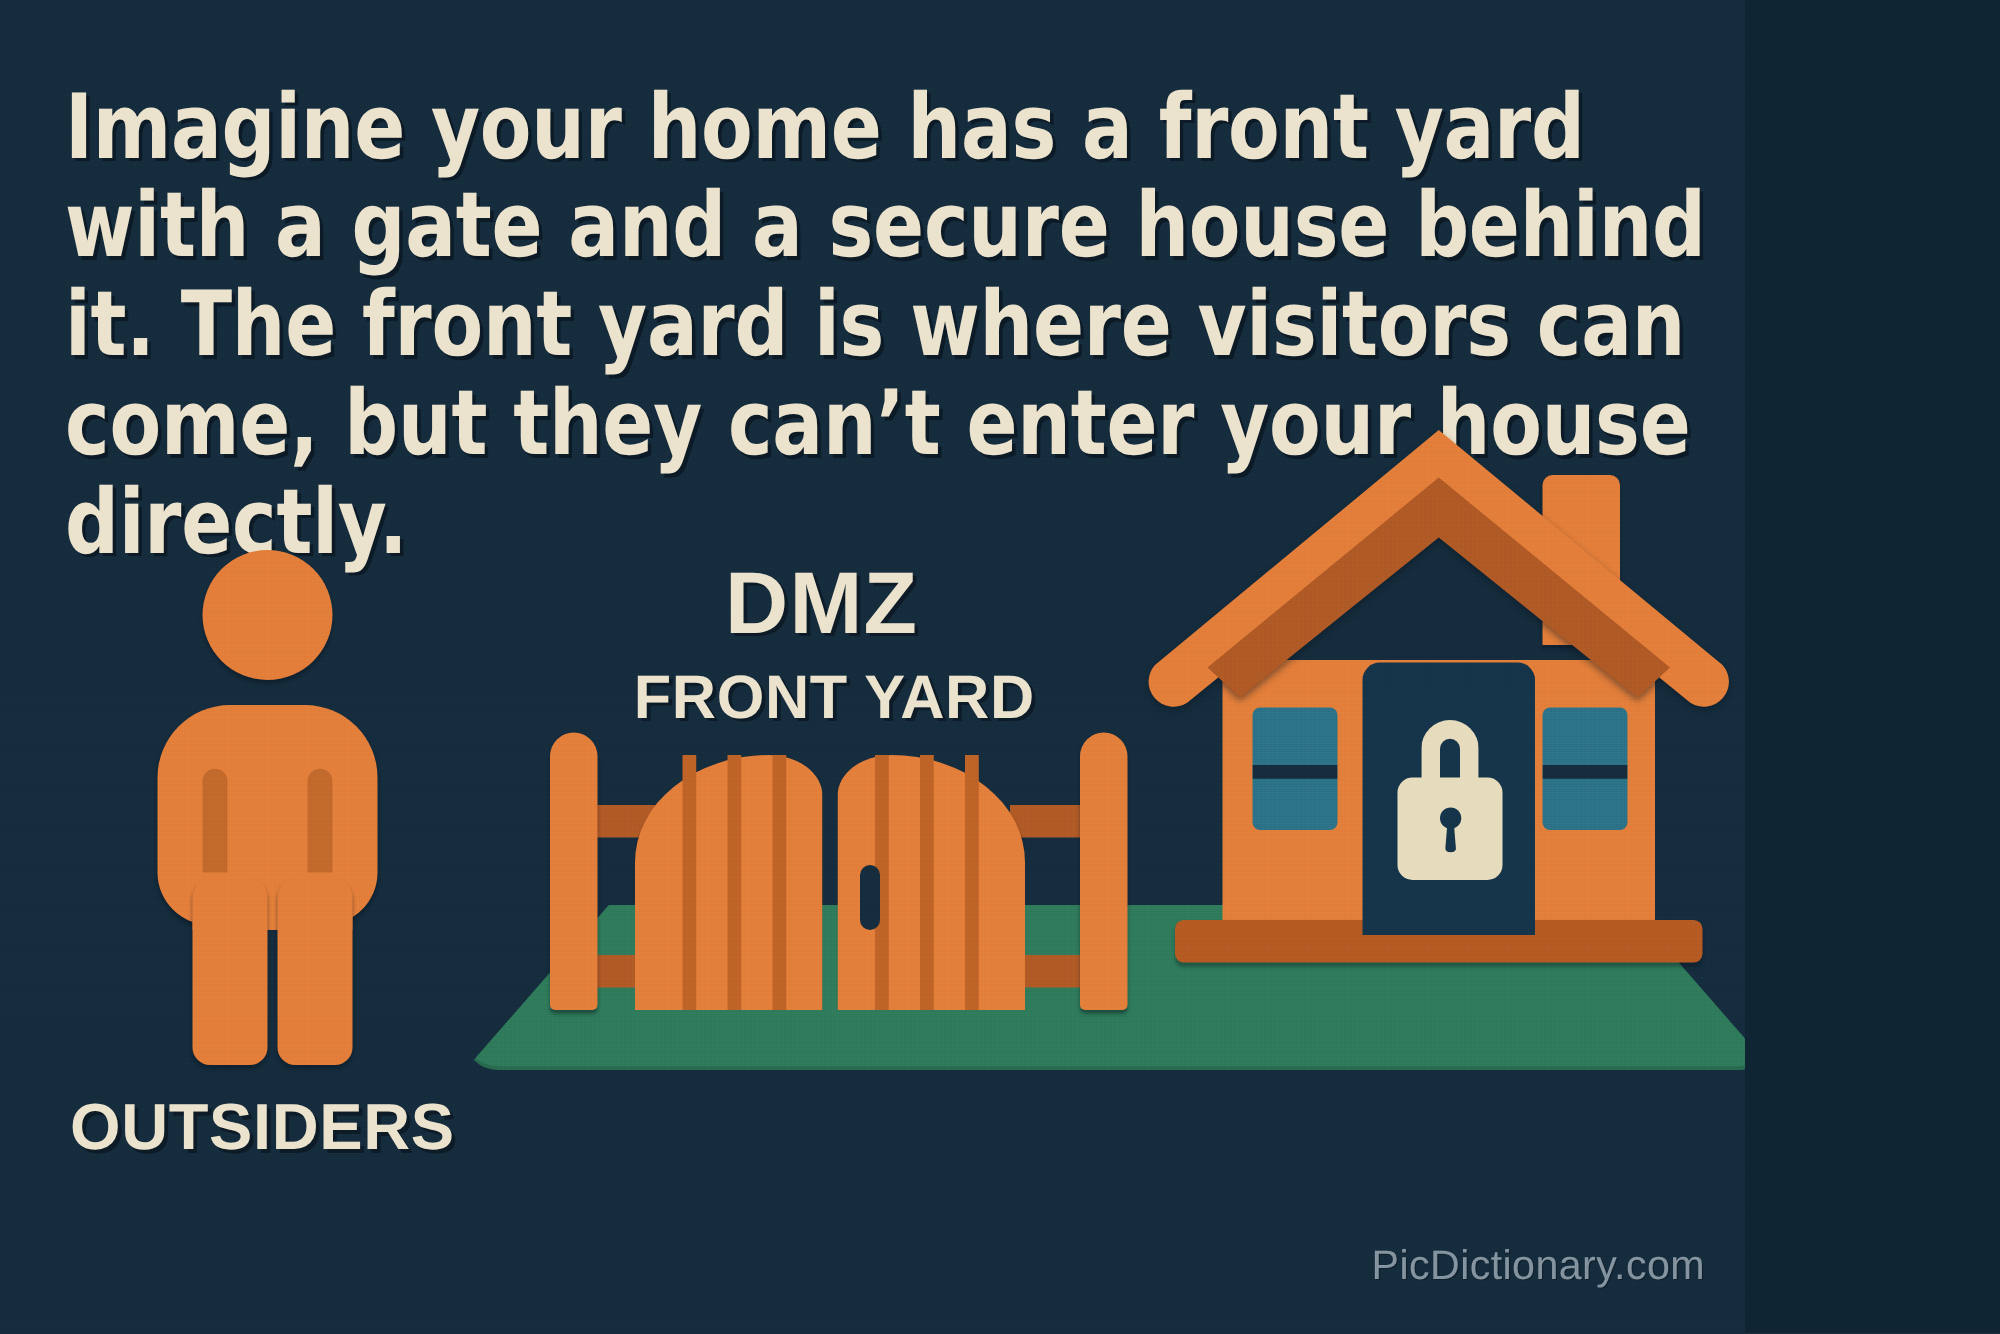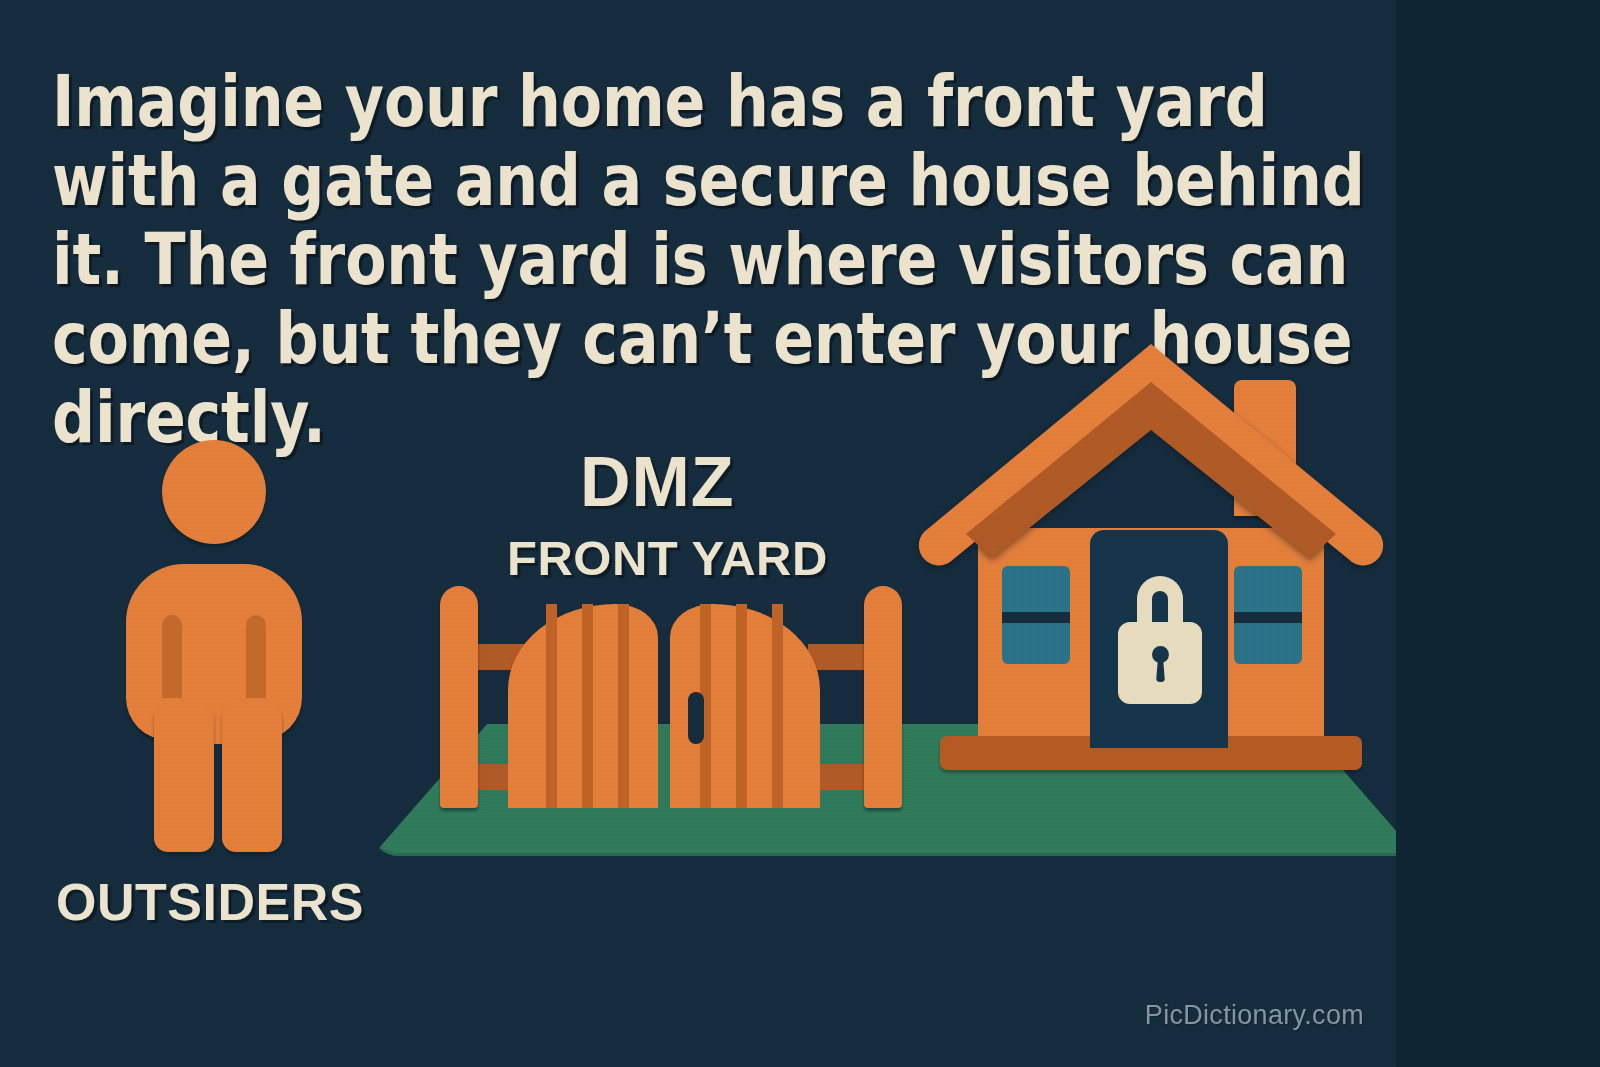--- a/index.html
+++ b/index.html
@@ -244,21 +244,21 @@
   }
   #dmz-label       { left: 580px; top: 442px; font-size: 70px; letter-spacing: 1px; }
   #frontyard-label { left: 507px; top: 530px; font-size: 49px; letter-spacing: 0.5px; }
   #outsiders-label { left: 56px;  top: 872px; font-size: 52px; letter-spacing: 0.5px; }
   #securehouse-label { left: 945px; top: 872px; font-size: 52px; letter-spacing: 0.5px; }
 
   #watermark {
     position: absolute;
     right: 32px; bottom: 36px;
     color: rgba(205,218,228,.62);
-    font-size: 27px;
+    font-size: 33px;
     font-weight: 400;
     letter-spacing: .3px;
     text-shadow: 1px 1px 0 rgba(8,20,29,.5);
     z-index: 40;
   }
 </style>
 </head>
 <body>
 
 <div id="stage">

